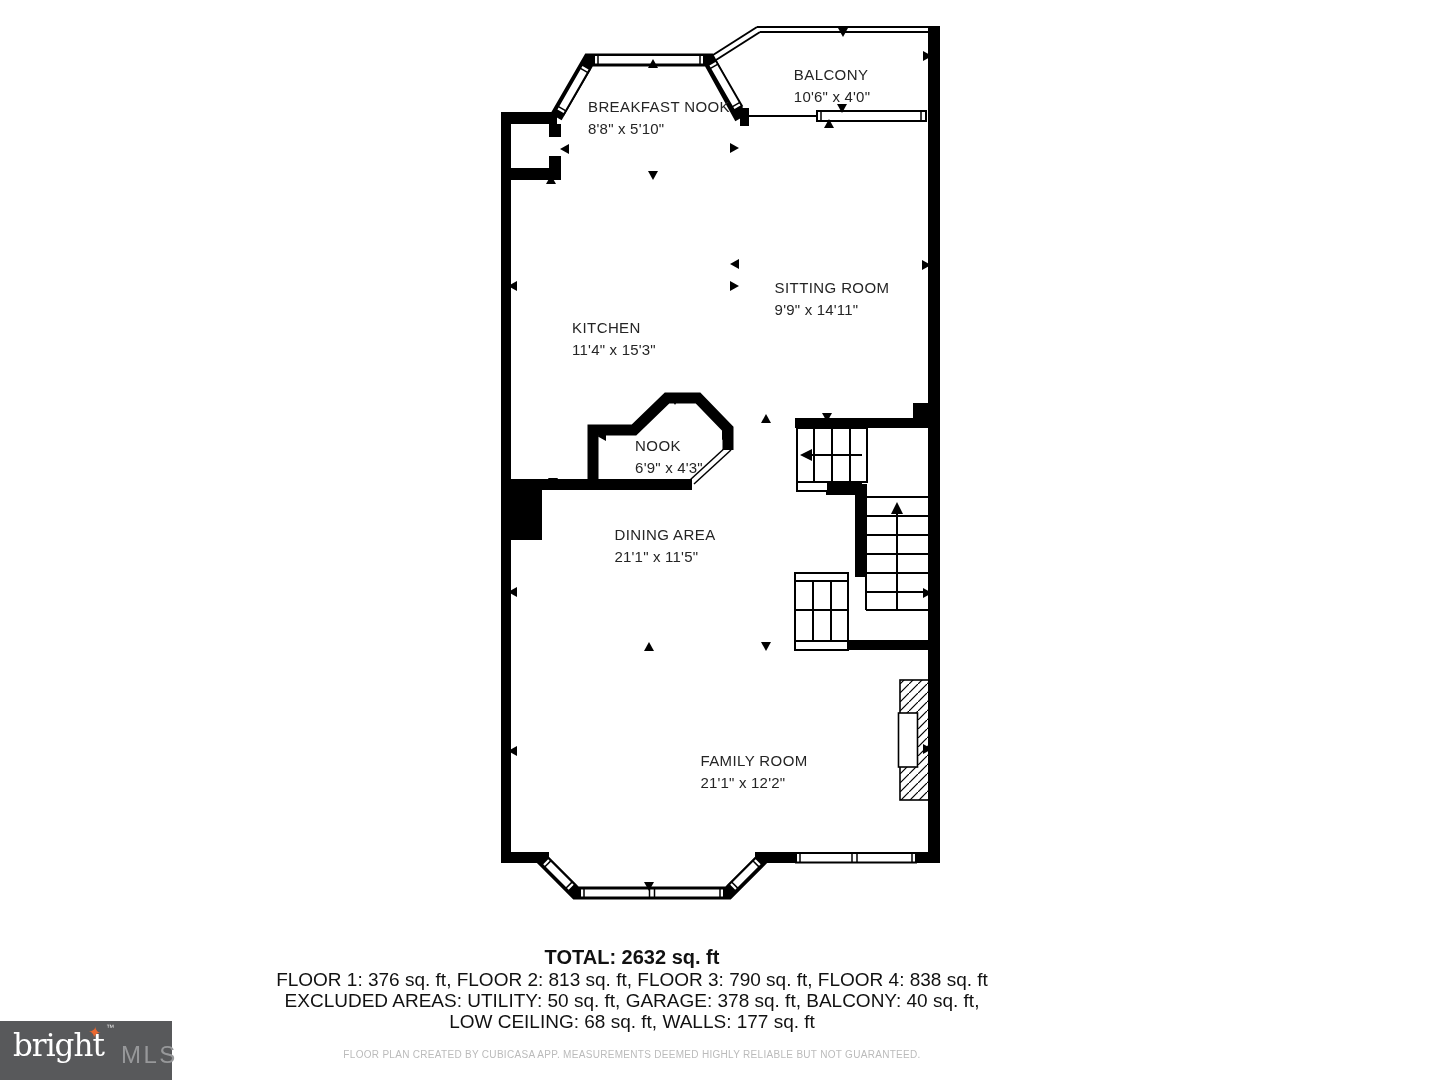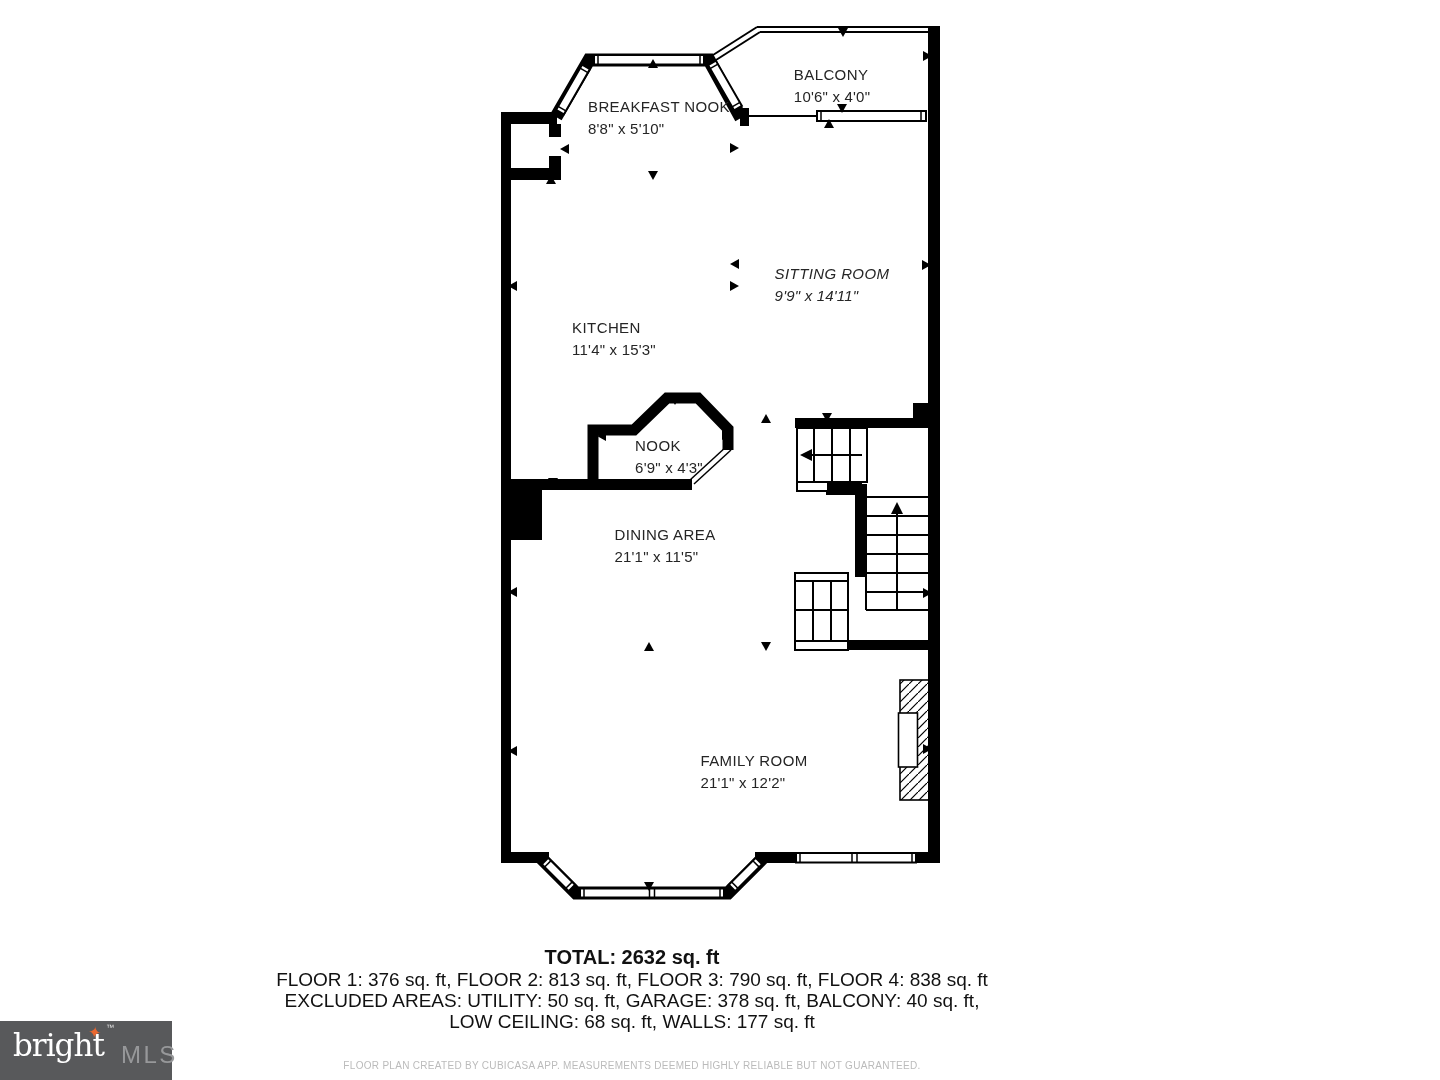--- a/index.html
+++ b/index.html
@@ -8,30 +8,30 @@
   .plan-svg{position:absolute;left:0;top:0;}
   
   .room-label{
     position:absolute;transform:translate(-50%,-50%);
     white-space:nowrap;color:#252525;
     font-size:15px;line-height:21.5px;letter-spacing:.4px;
   }
   .room-label .dims{letter-spacing:.2px;}
   .lbl-breakfast{left:659px;top:117px;}
   .lbl-balcony{left:832px;top:85px;}
-  .lbl-sitting{left:832px;top:284px;font-style:italic;}
+  .lbl-sitting{left:832px;top:298px;}
   .lbl-kitchen{left:614px;top:338px;}
   .lbl-bath{left:669px;top:456px;}
   .lbl-dining{left:665px;top:545px;}
   .lbl-family{left:715px;top:771px;margin-left:39px;}
   
   .summary{position:absolute;left:0;top:946px;width:1264px;text-align:center;color:#111;}
   .summary .total{font-size:20px;font-weight:700;line-height:23px;}
   .summary .sline{font-size:19px;line-height:21px;}
-  .summary .disclaimer{font-size:10px;color:#bbbbbb;margin-top:28px;letter-spacing:.3px;}
+  .summary .disclaimer{font-size:10px;color:#bbbbbb;margin-top:17px;letter-spacing:.3px;}
   
   .logo{position:absolute;left:0;top:1021px;width:172px;height:59px;background:#58595B;}
   .logo .brand{position:absolute;left:13px;top:6px;font-family:"DejaVu Serif", serif;
     font-size:31px;letter-spacing:-1px;color:#ffffff;}
   .logo .star{position:absolute;left:88px;top:2px;color:#E8672F;font-size:16px;
     transform:rotate(8deg);font-family:"DejaVu Sans", sans-serif;}
   .logo .tm{position:absolute;left:106px;top:2px;font-size:8px;color:#e0e0e0;}
   .logo .mls{position:absolute;left:121px;top:20px;font-size:24px;color:#97989A;letter-spacing:2.5px;}
 </style>
 </head>

